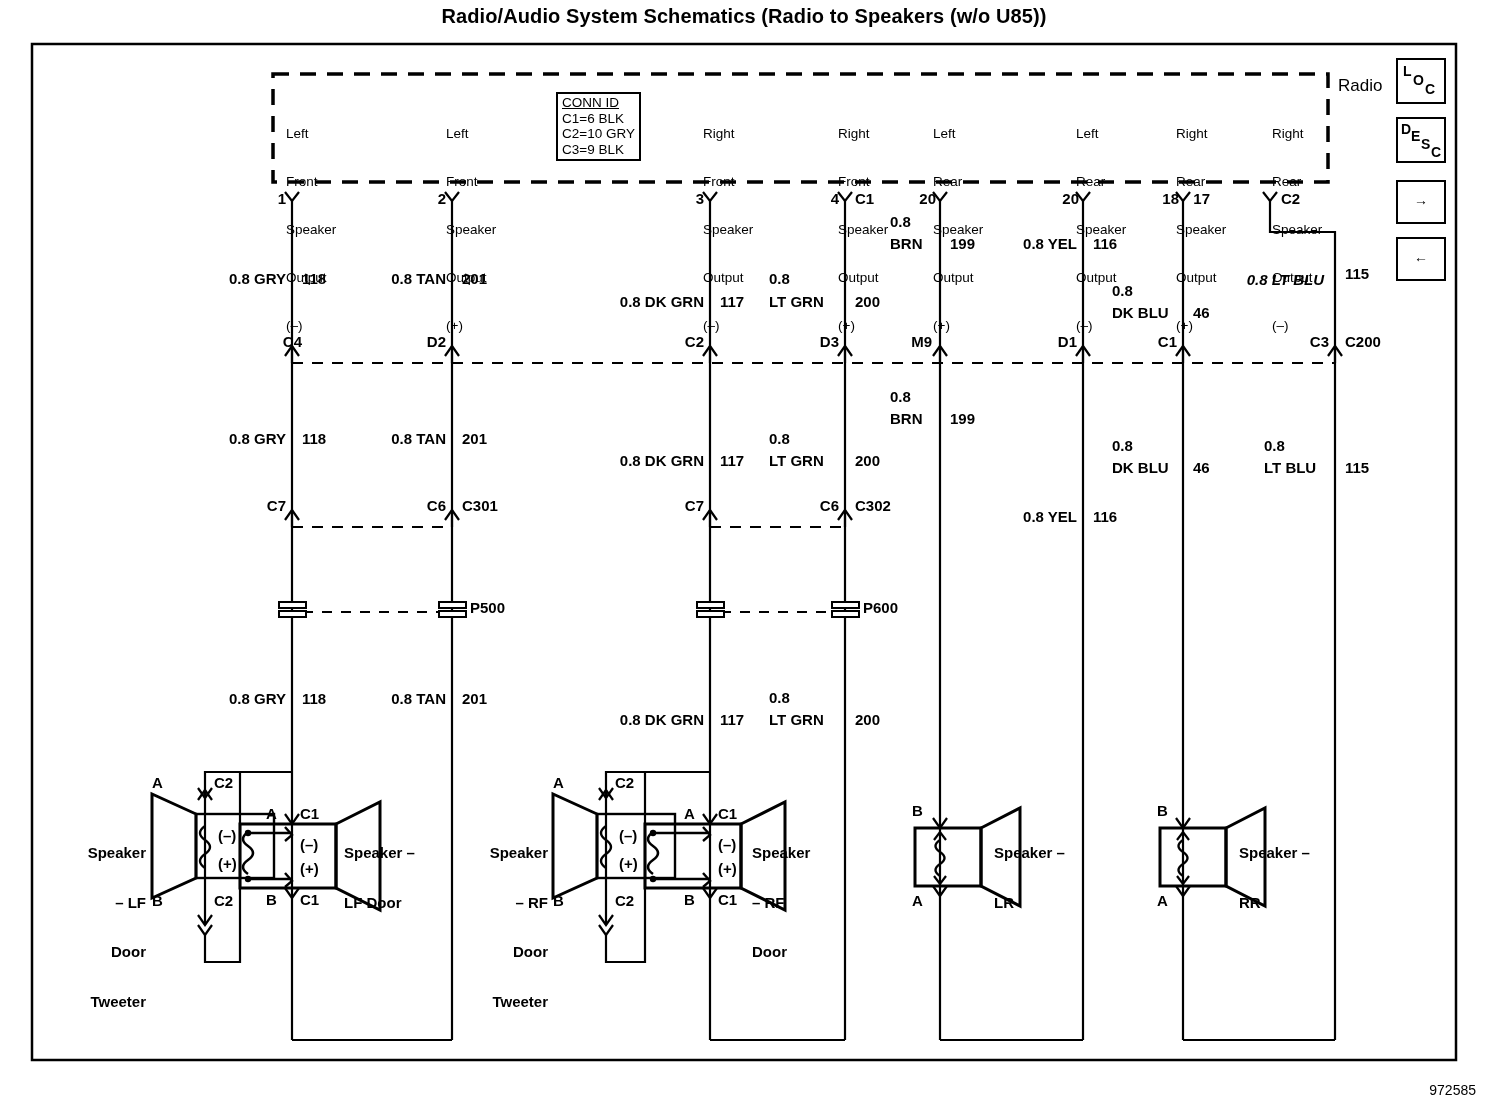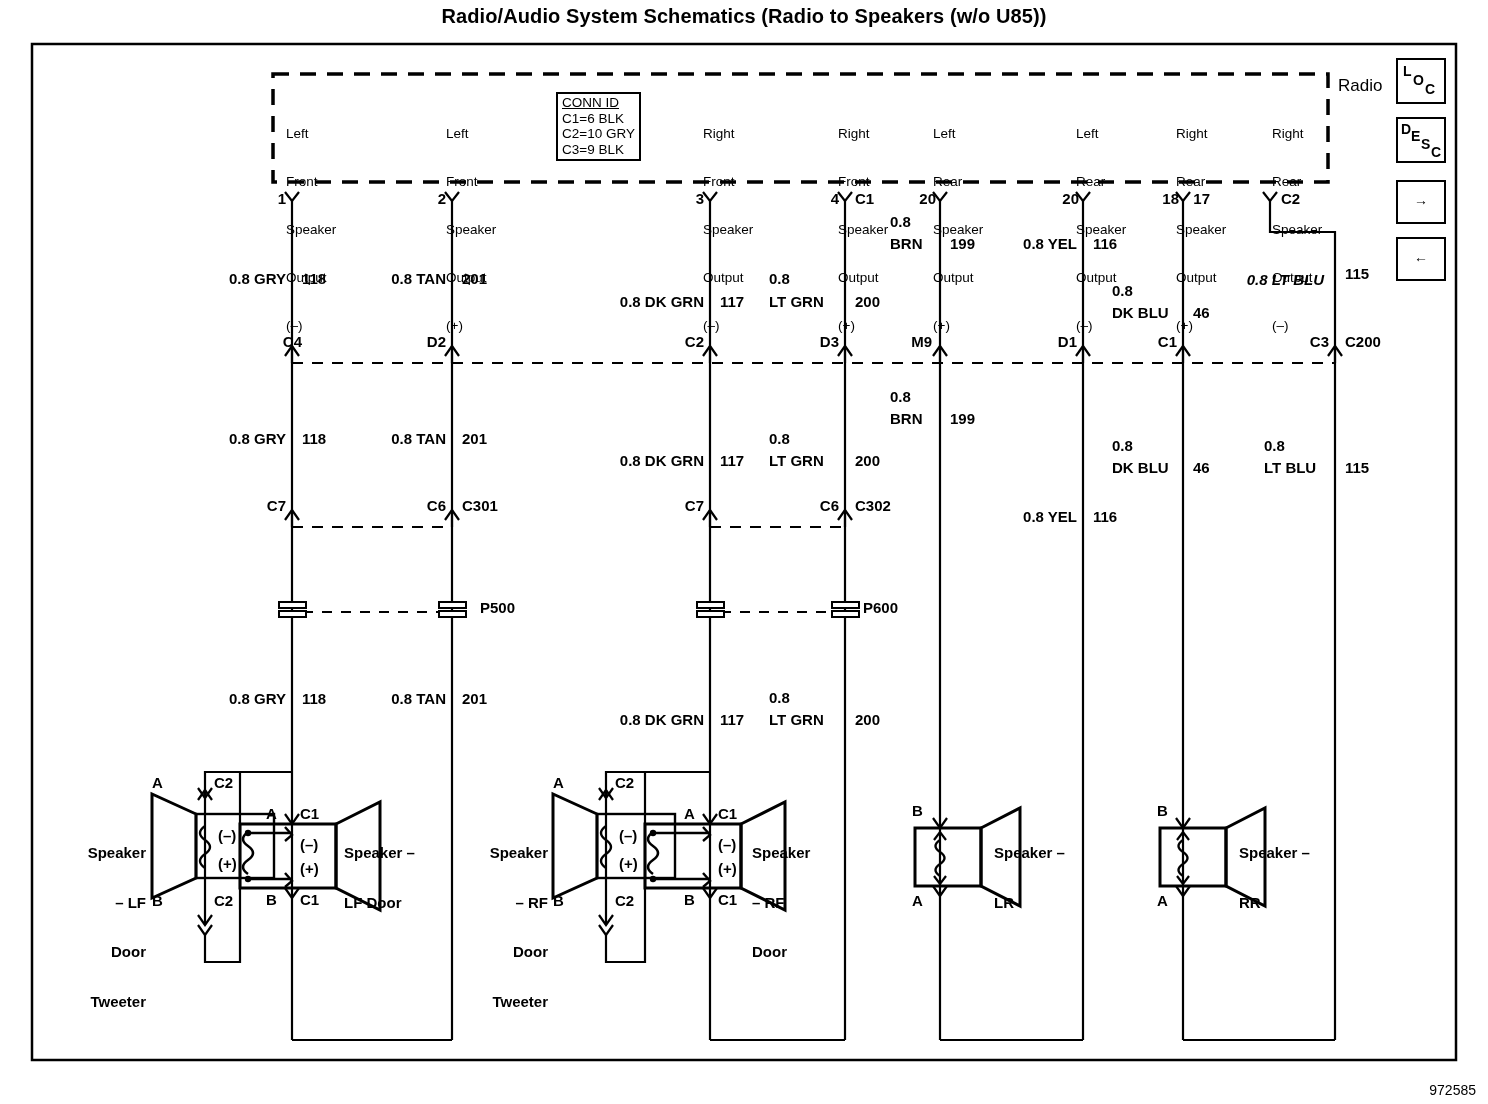--- a/index.html
+++ b/index.html
@@ -366,21 +366,21 @@
   <div class="lbl b" style="left:1345px;top:460px;">115</div>
 
   <div class="lbl b r" style="left:236px;top:498px;width:50px;">C7</div>
   <div class="lbl b r" style="left:396px;top:498px;width:50px;">C6</div>
   <div class="lbl b" style="left:462px;top:498px;">C301</div>
 
   <div class="lbl b r" style="left:654px;top:498px;width:50px;">C7</div>
   <div class="lbl b r" style="left:789px;top:498px;width:50px;">C6</div>
   <div class="lbl b" style="left:855px;top:498px;">C302</div>
 
-  <div class="lbl b" style="left:480px;top:600px;">P500</div>
+  <div class="lbl b" style="left:470px;top:600px;">P500</div>
   <div class="lbl b" style="left:863px;top:600px;">P600</div>
 
   <div class="lbl b r" style="left:150px;top:691px;width:136px;">0.8 GRY</div>
   <div class="lbl b" style="left:302px;top:691px;">118</div>
 
   <div class="lbl b r" style="left:316px;top:691px;width:130px;">0.8 TAN</div>
   <div class="lbl b" style="left:462px;top:691px;">201</div>
 
   <div class="lbl b r" style="left:526px;top:712px;width:178px;">0.8 DK GRN</div>
   <div class="lbl b" style="left:720px;top:712px;">117</div>

